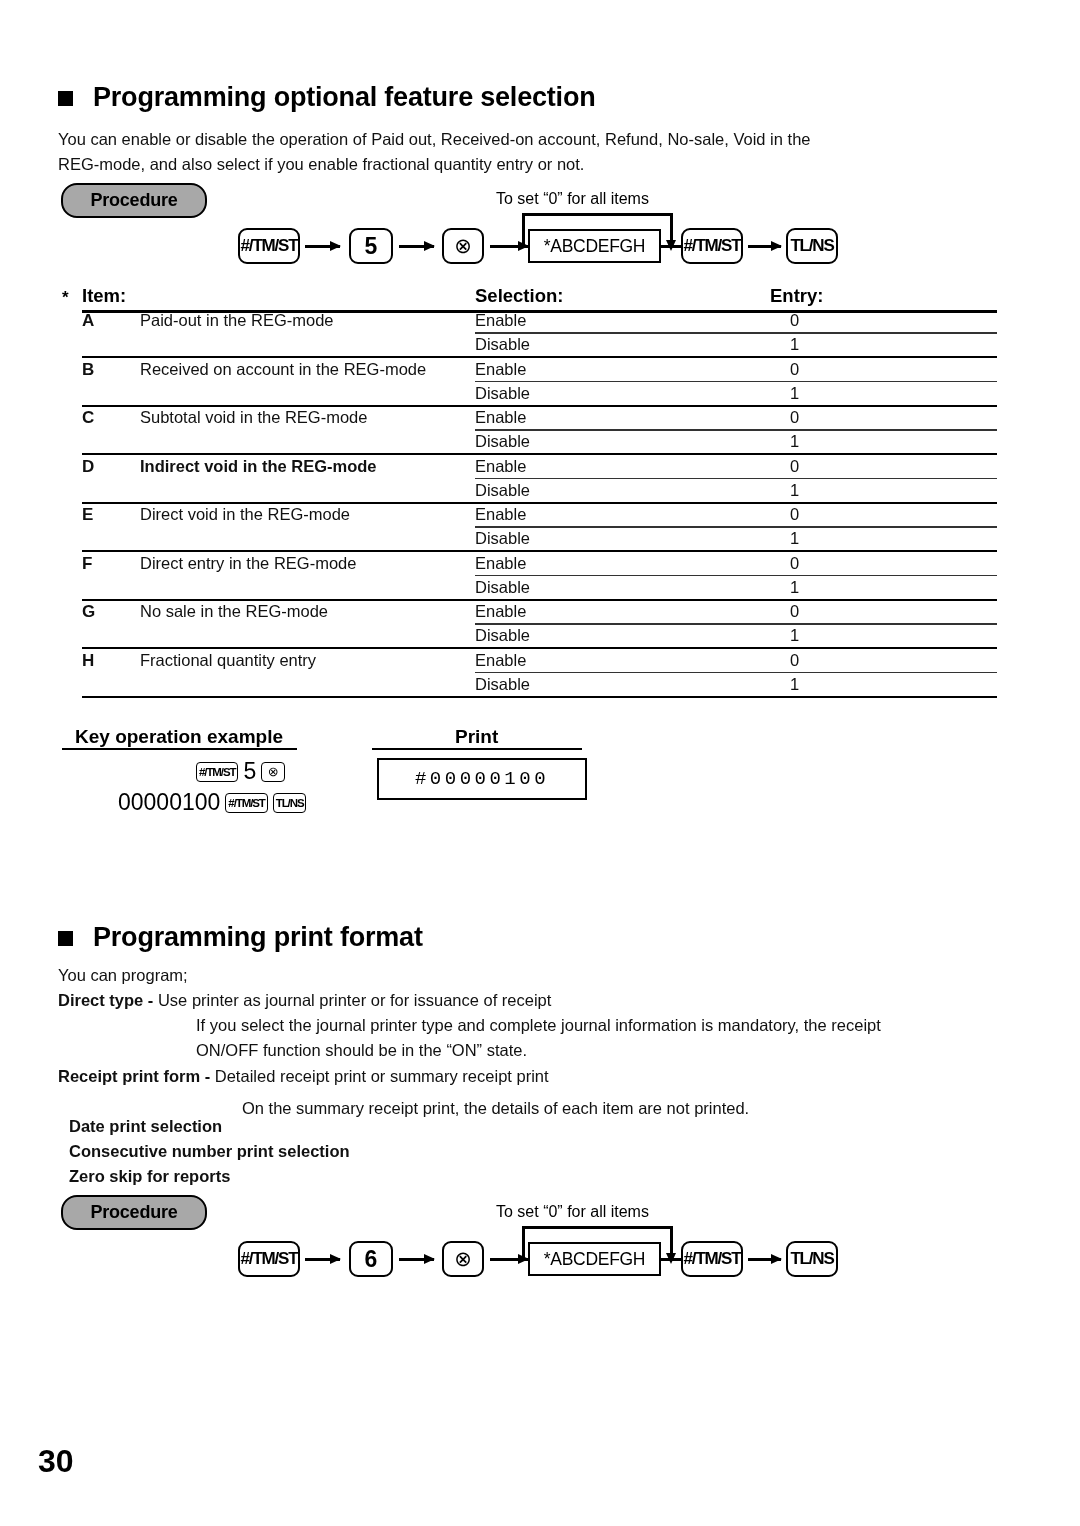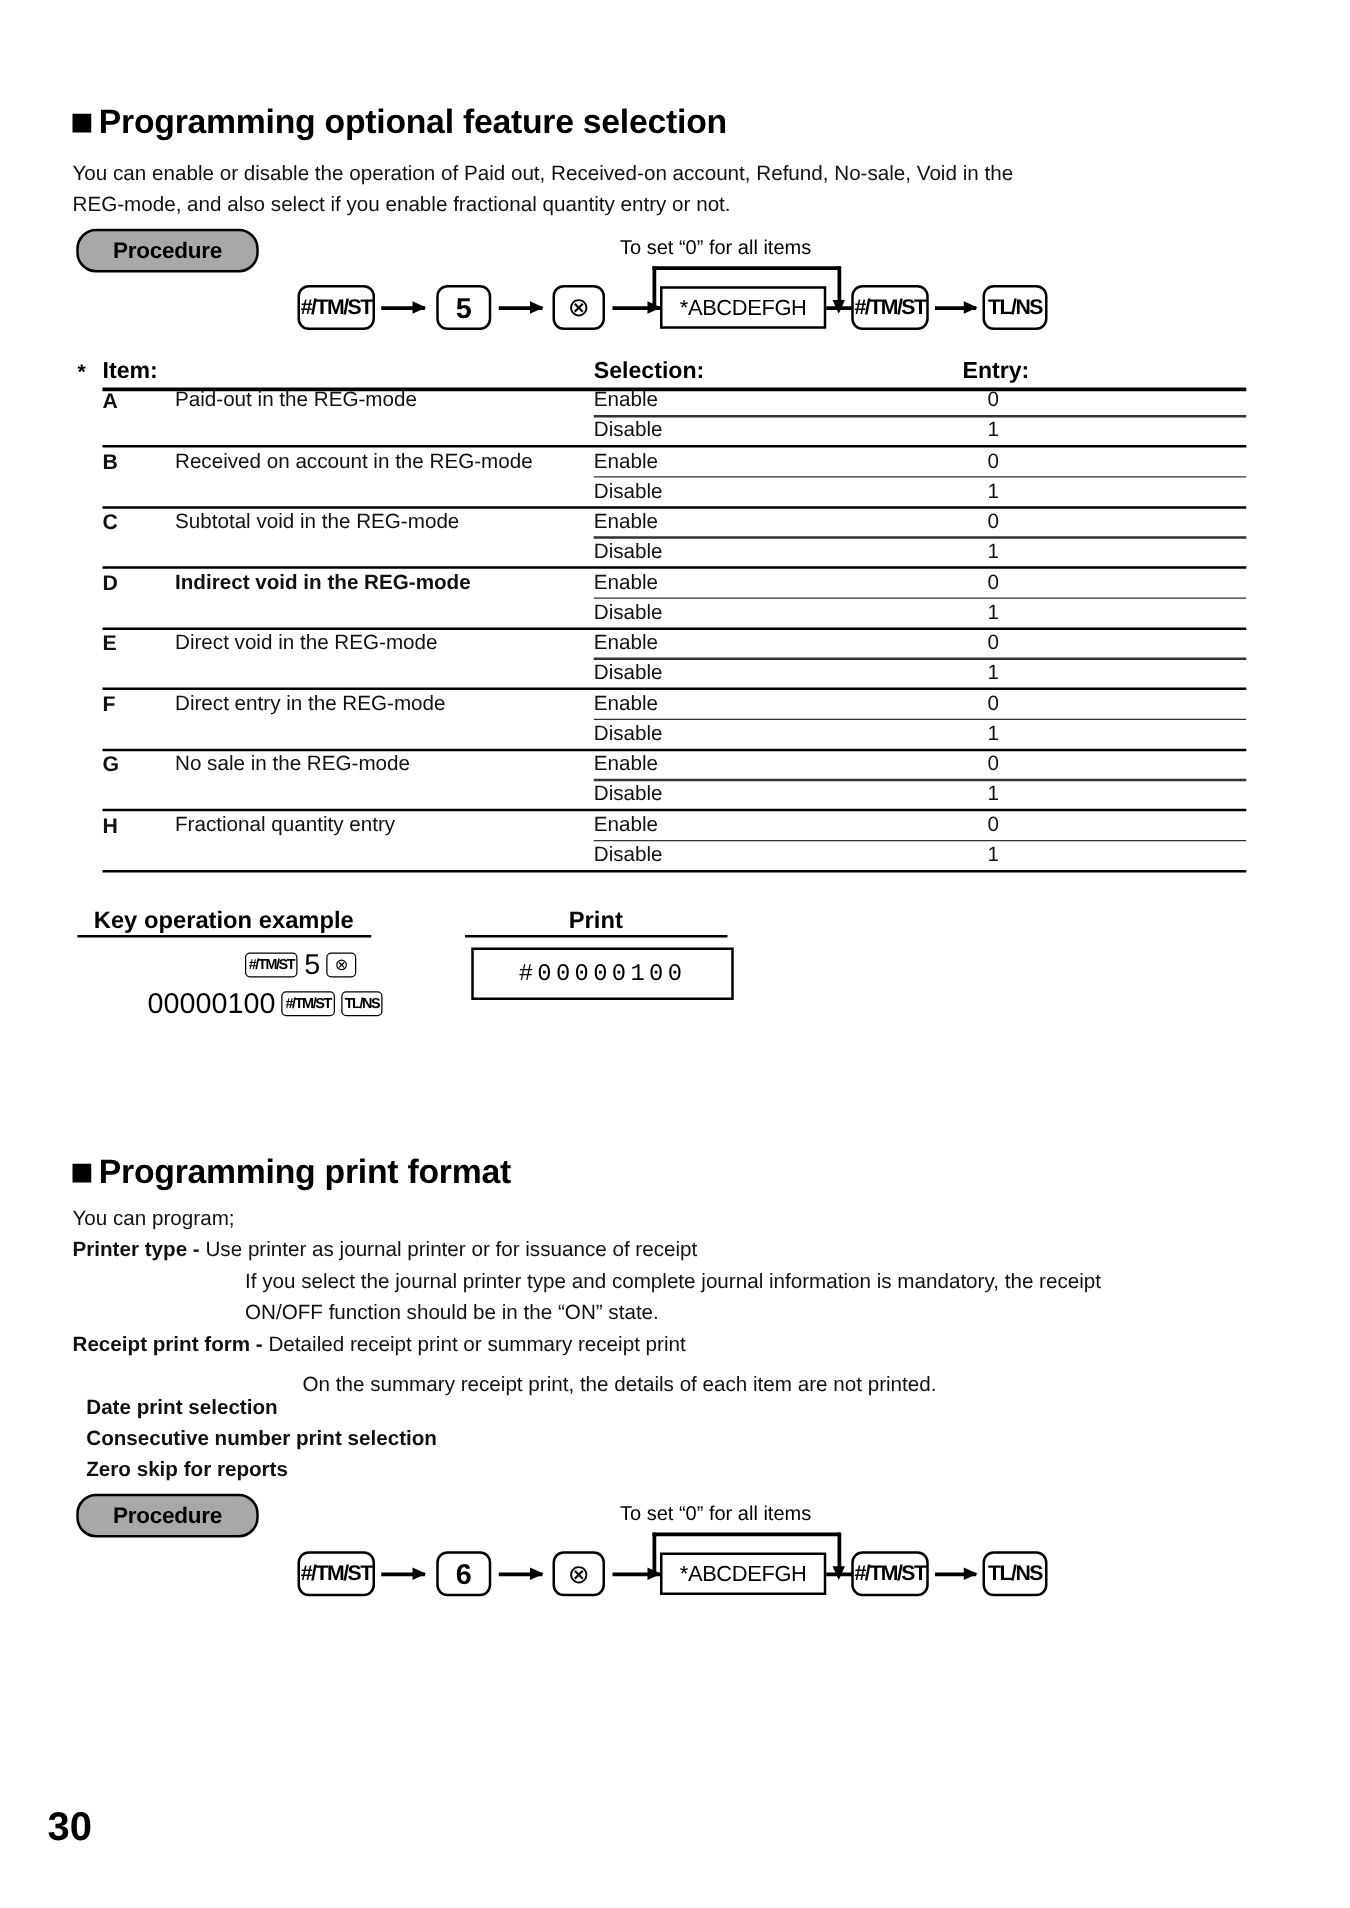--- a/index.html
+++ b/index.html
@@ -21,21 +21,21 @@
     left: 0; top: 0;
     width: 1080px;
     height: 1526px;
   }
 
   
   .section-heading {
     position: absolute;
     display: flex;
     align-items: center;
-    gap: 6px;
+    gap: 20px;
     font-size: 27px;
     font-weight: bold;
     letter-spacing: -0.2px;
   }
   .sq-bullet {
     width: 15px;
     height: 15px;
     background: #000;
     display: inline-block;
     position: relative;
@@ -372,21 +372,21 @@
   <div class="printbox" style="left:377px; top:758px; width:210px; height:42px;">#00000100</div>
 
   <div class="section-heading" style="left:58px; top:922px;">
     <span class="sq-bullet"></span>
     <span>Programming print format</span>
   </div>
 
   <div class="para" style="left:58px; top:963px;">You can program;</div>
 
   <div class="para" style="left:58px; top:988px;">
-    <span class="lead">Printer type -</span>
+    <span class="lead">Direct type -</span>
     <span>Use printer as journal printer or for issuance of receipt</span>
   </div>
   <div class="para" style="left:196px; top:1038px;">ON/OFF function should be in the “ON” state.</div>
   <div class="para" style="left:196px; top:1013px;">If you select the journal printer type and complete journal information is mandatory, the receipt</div>
 
   <div class="para" style="left:58px; top:1064px;">
     <span class="lead">Receipt print form -</span>
     <span>Detailed receipt print or summary receipt print</span>
   </div>
   <div class="para" style="left:242px; top:1072px;margin-top:24px;">On the summary receipt print, the details of each item are not printed.</div>

